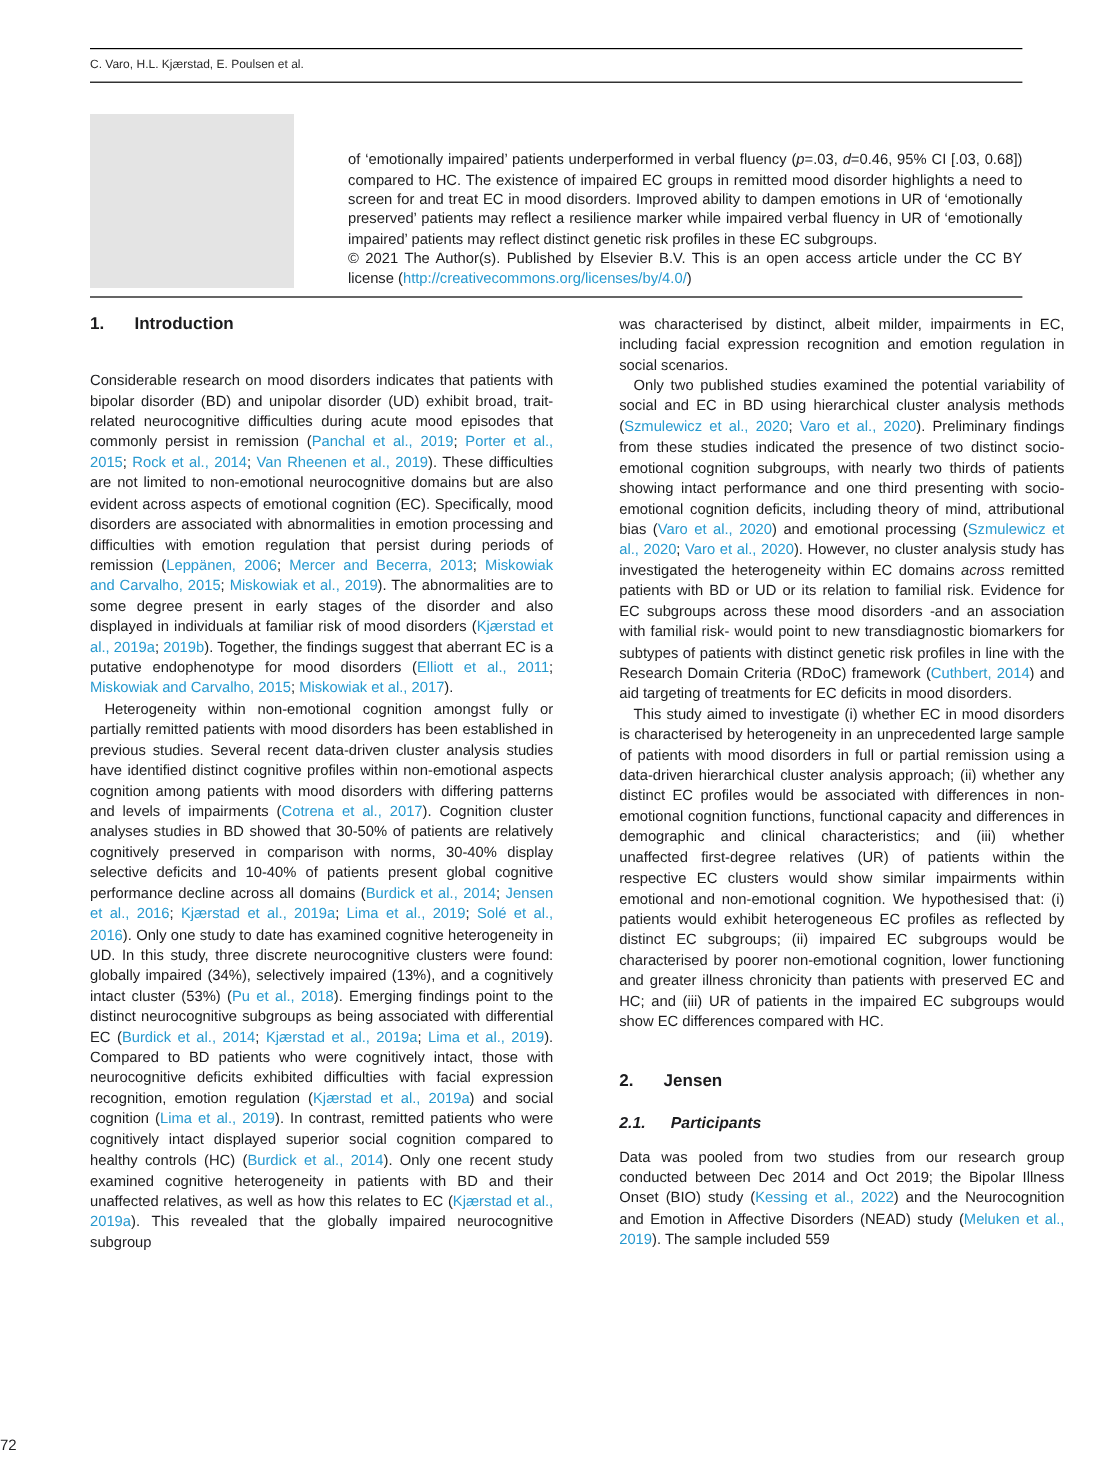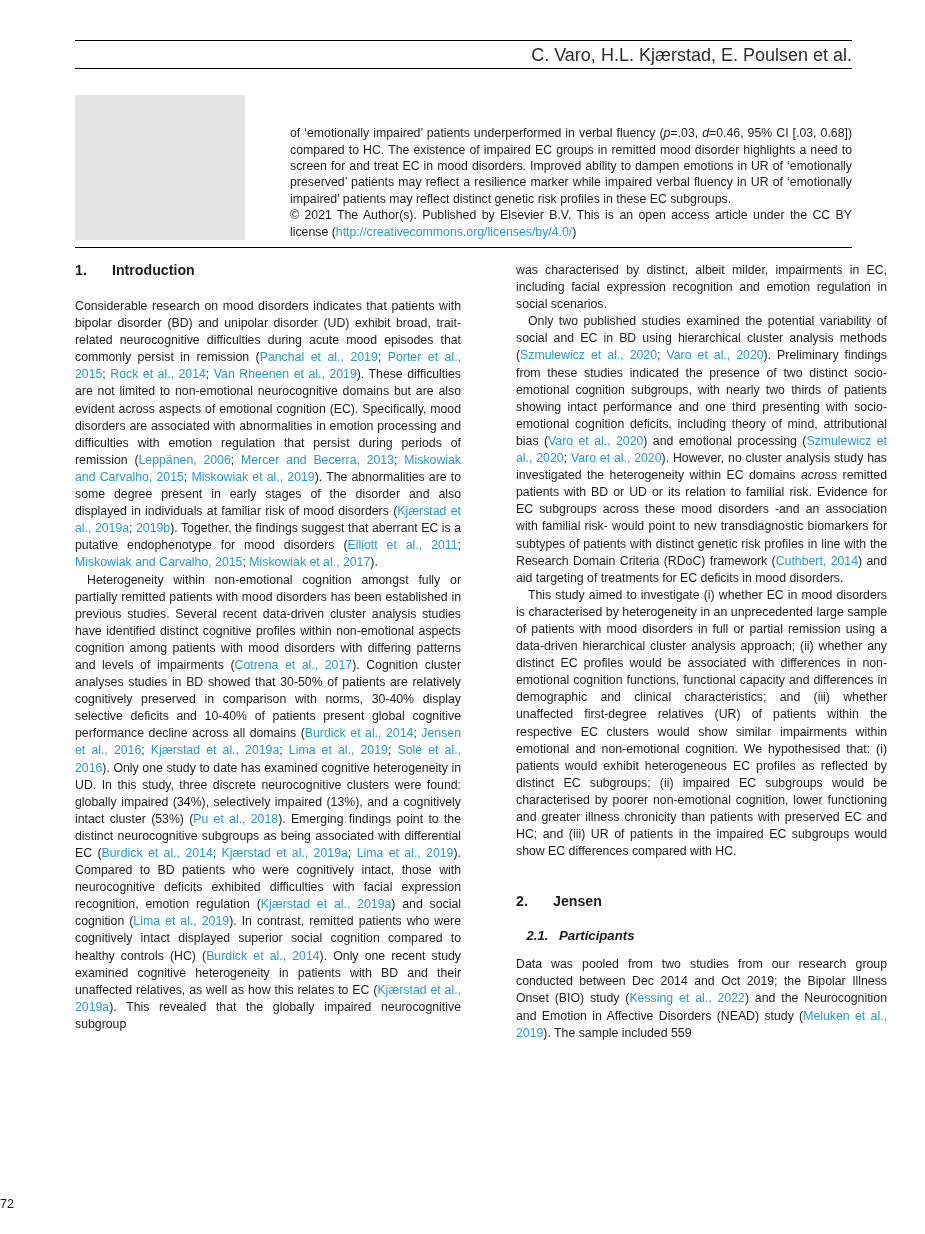--- a/index.html
+++ b/index.html
@@ -11,46 +11,46 @@
     font-family: "Liberation Sans", sans-serif;
     position: relative;
     overflow: hidden;
   }
   .cite { color: var(--link, #2699cf); }
   .it { font-style: italic; }
 
   .header {
     position: absolute; top: 40px; left: 75px; width: 777px;
     border-top: 1px solid #000; border-bottom: 1px solid #000;
-    text-align: right; font-size: 18px; line-height: 14px;
+    text-align: left; font-size: 10px; line-height: 14px;
     padding: 7px 0 6px 0; color: #2b2b2b;
   }
 
   .abstract-row {
     position: absolute; top: 95px; left: 75px; width: 777px;
     display: flex; gap: 45px; align-items: flex-end;
   }
   .thumb { width: 170px; height: 145px; background: var(--box, #e4e4e4); flex: none; }
   .abstract-text { flex: 1; margin-top: -2px; }
   .abstract-text .para { margin: 0; text-align: justify; font-size: 12.3px; line-height: 16.4px; }
 
   .rule {
     position: absolute; top: 247px; left: 75px; width: 777px;
     border-top: 1px solid #000; height: 0;
   }
 
   .col { position: absolute; top: 262px; }
   .col.left  { left: 75px;  width: 386px; }
   .col.right { left: 481px; width: 371px; margin-left: 35px; }
 
-  .h2 { font-size: 14.2px; font-weight: bold; margin: 0 0 20px 0; }
+  .h2 { font-size: 14.2px; font-weight: bold; margin: 0 0 31px 0; }
   .h2.methods { margin: 33px 0 19px 0; }
   .h3 { font-size: 13.2px; font-weight: bold; font-style: italic; margin: 0 0 13px 0; }
   .h-num { display: inline-block; width: 37px; }
-  .h3 .h-num { width: 43px; text-align: center; }
+  .h3 .h-num { width: 43px; }
 
   .para { margin: 0; text-align: justify; font-size: 12.3px; line-height: 17.1px; }
   .para.indent { text-indent: 12px; }
 
   .footer {
     position: absolute; top: 1197px; left: 0; width: 925px;
     font-size: 12.5px;
   }
 </style>
 </head>

